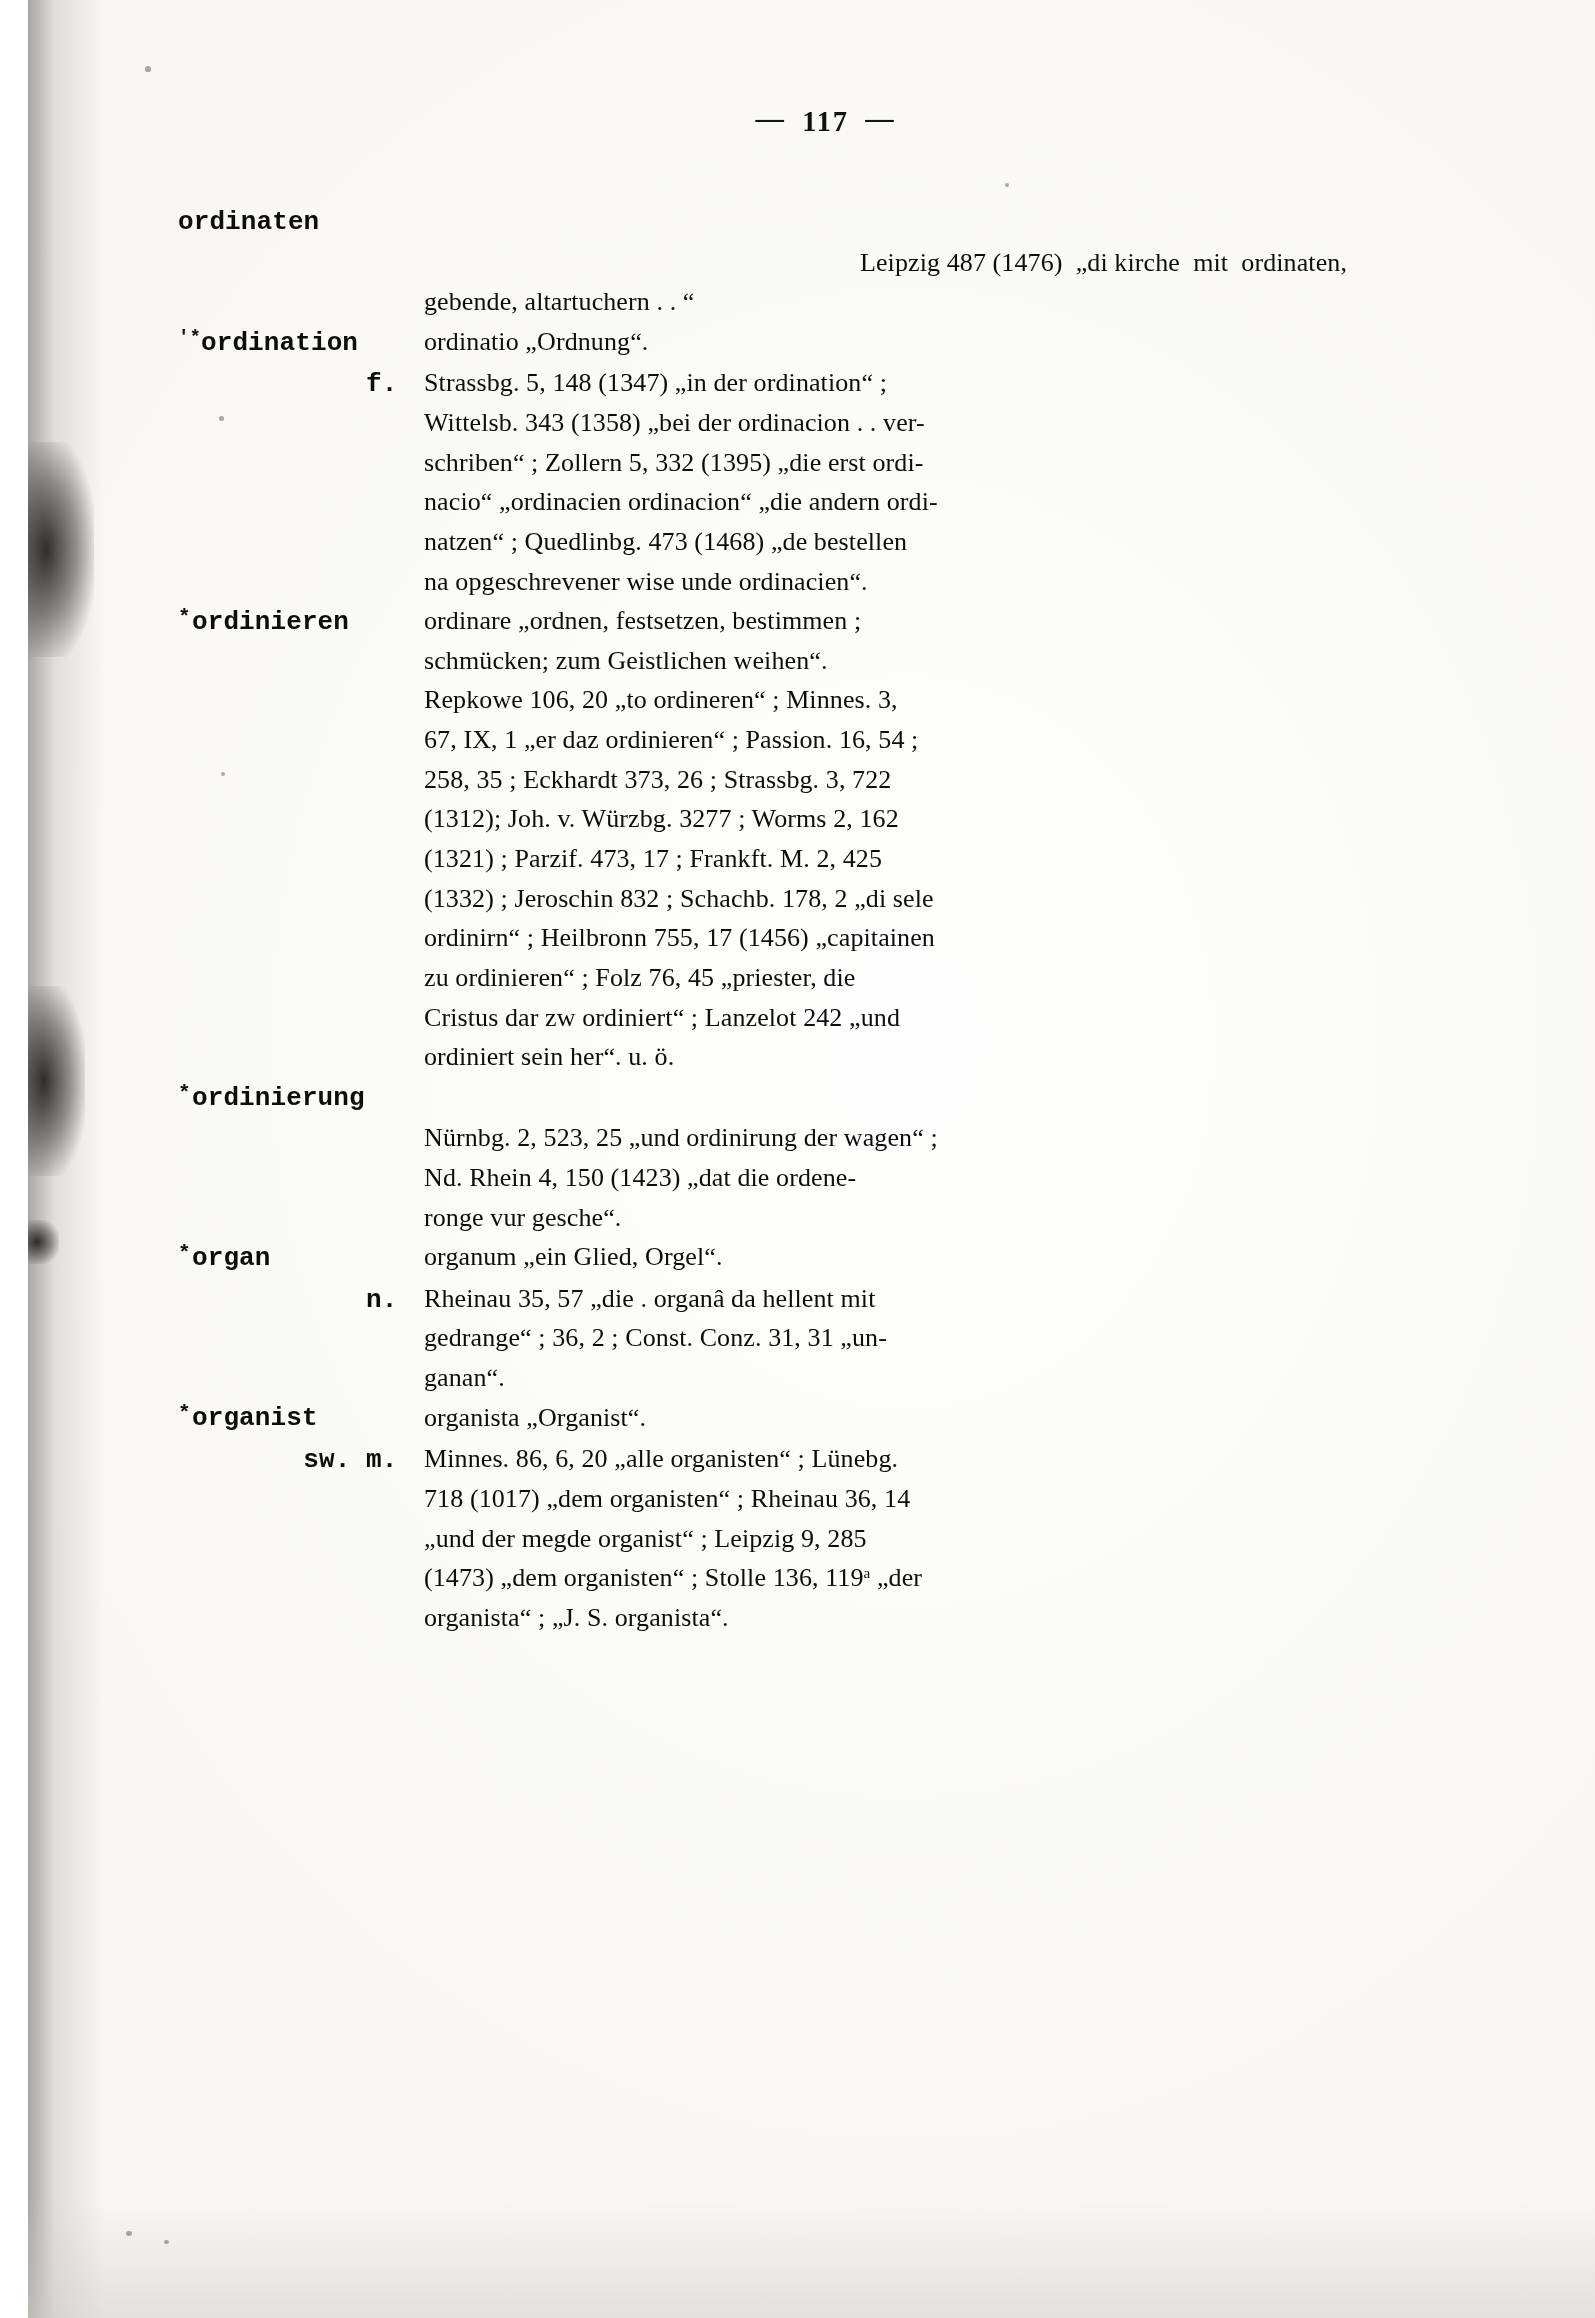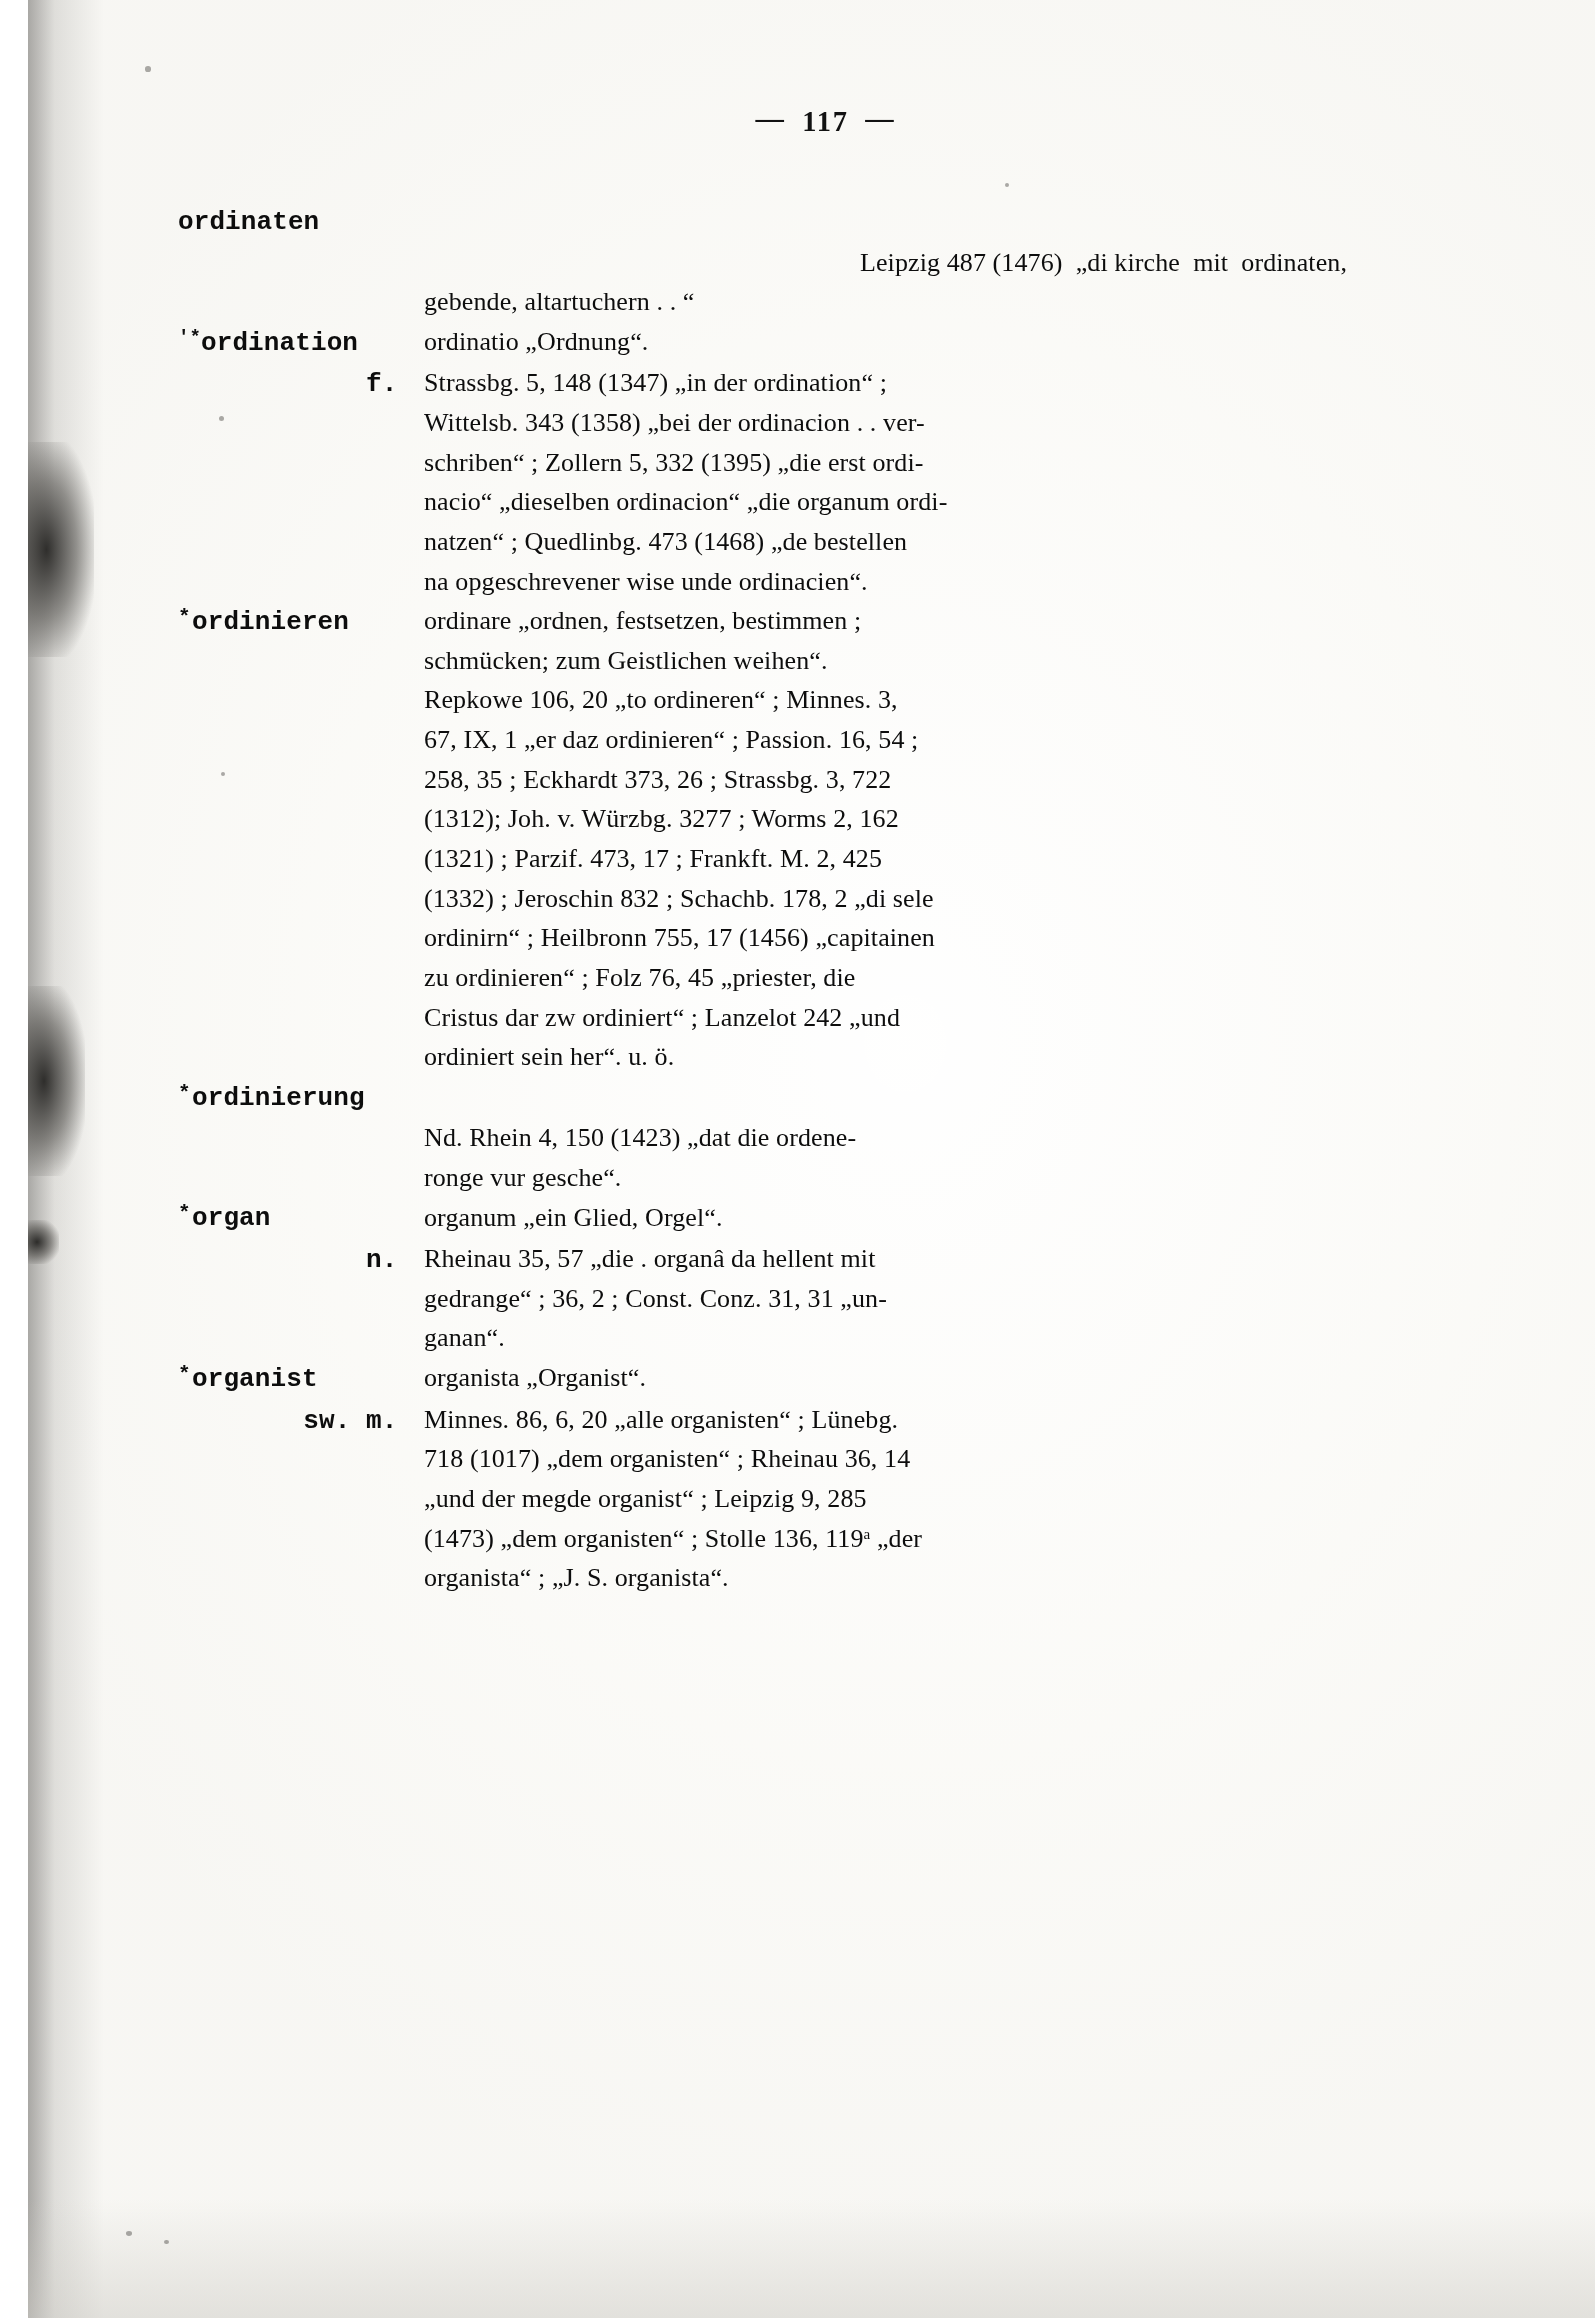--- a/index.html
+++ b/index.html
@@ -189,21 +189,21 @@
         <div class="text-col">
           <span class="ln">ordinatio  „Ordnung“.</span>
         </div>
       </div>
       <div class="row">
         <div class="lemma-col right">f.</div>
         <div class="text-col">
           <span class="ln">Strassbg. 5,  148 (1347)  „in  der  ordination“ ;</span>
           <span class="ln">Wittelsb. 343 (1358)  „bei der ordinacion . . ver-</span>
           <span class="ln">schriben“ ; Zollern 5,  332 (1395) „die erst ordi-</span>
-          <span class="ln">nacio“ „dieselben ordinacion“ „die organum ordi-</span>
+          <span class="ln">nacio“ „ordinacien ordinacion“ „die andern ordi-</span>
           <span class="ln">natzen“ ;  Quedlinbg. 473  (1468)  „de bestellen</span>
           <span class="ln">na opgeschrevener  wise  unde ordinacien“.</span>
         </div>
       </div>
     </div>
 
     <div class="entry">
       <div class="row">
         <div class="lemma-col"><span class="lemma-star">*</span><span>ordinieren</span></div>
         <div class="text-col">
@@ -231,20 +231,21 @@
     <div class="entry">
       <div class="row">
         <div class="lemma-col"><span class="lemma-star">*</span><span>ordinierung</span></div>
         <div class="text-col">
             <span class="ln">&nbsp;</span>
           </div>
       </div>
       <div class="row">
         <div class="lemma-col"></div>
         <div class="text-col">
+          <span class="ln">Nürnbg. 2, 523, 25 „und ordinirung der wagen“ ;</span>
           <span class="ln">Nd. Rhein 4,  150 (1423)  „dat  die  ordene-</span>
           <span class="ln">ronge  vur  gesche“.</span>
         </div>
       </div>
     </div>
 
     <div class="entry">
       <div class="row">
         <div class="lemma-col"><span class="lemma-star">*</span><span>organ</span></div>
         <div class="text-col">

